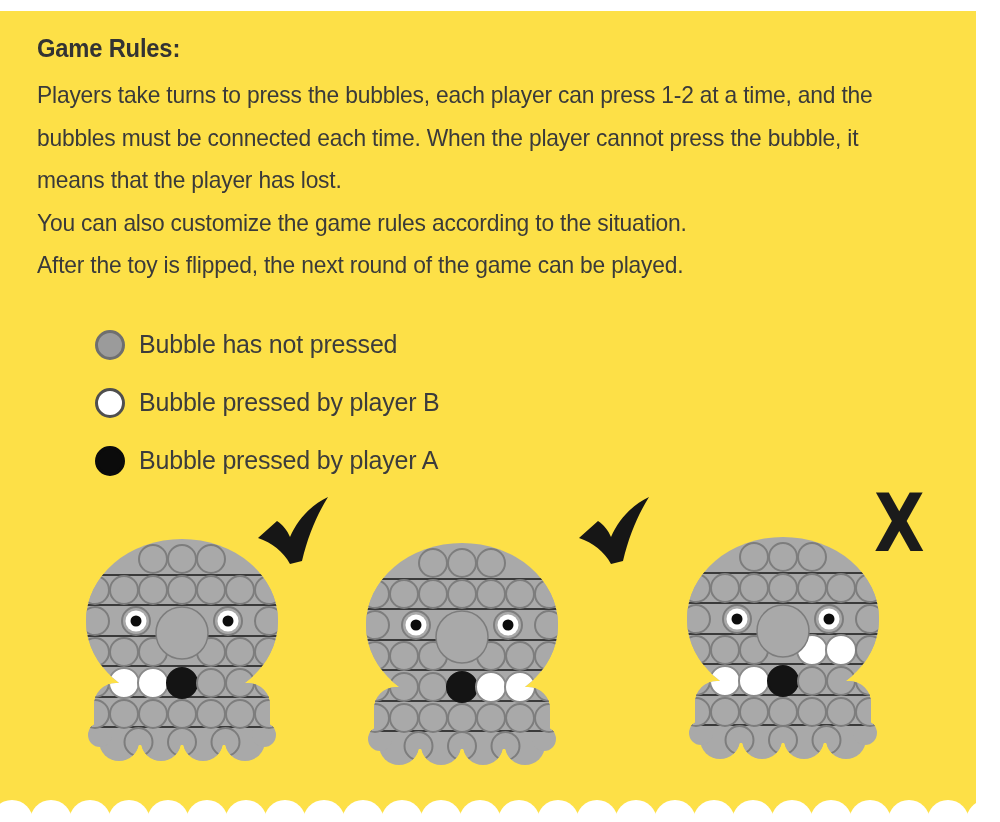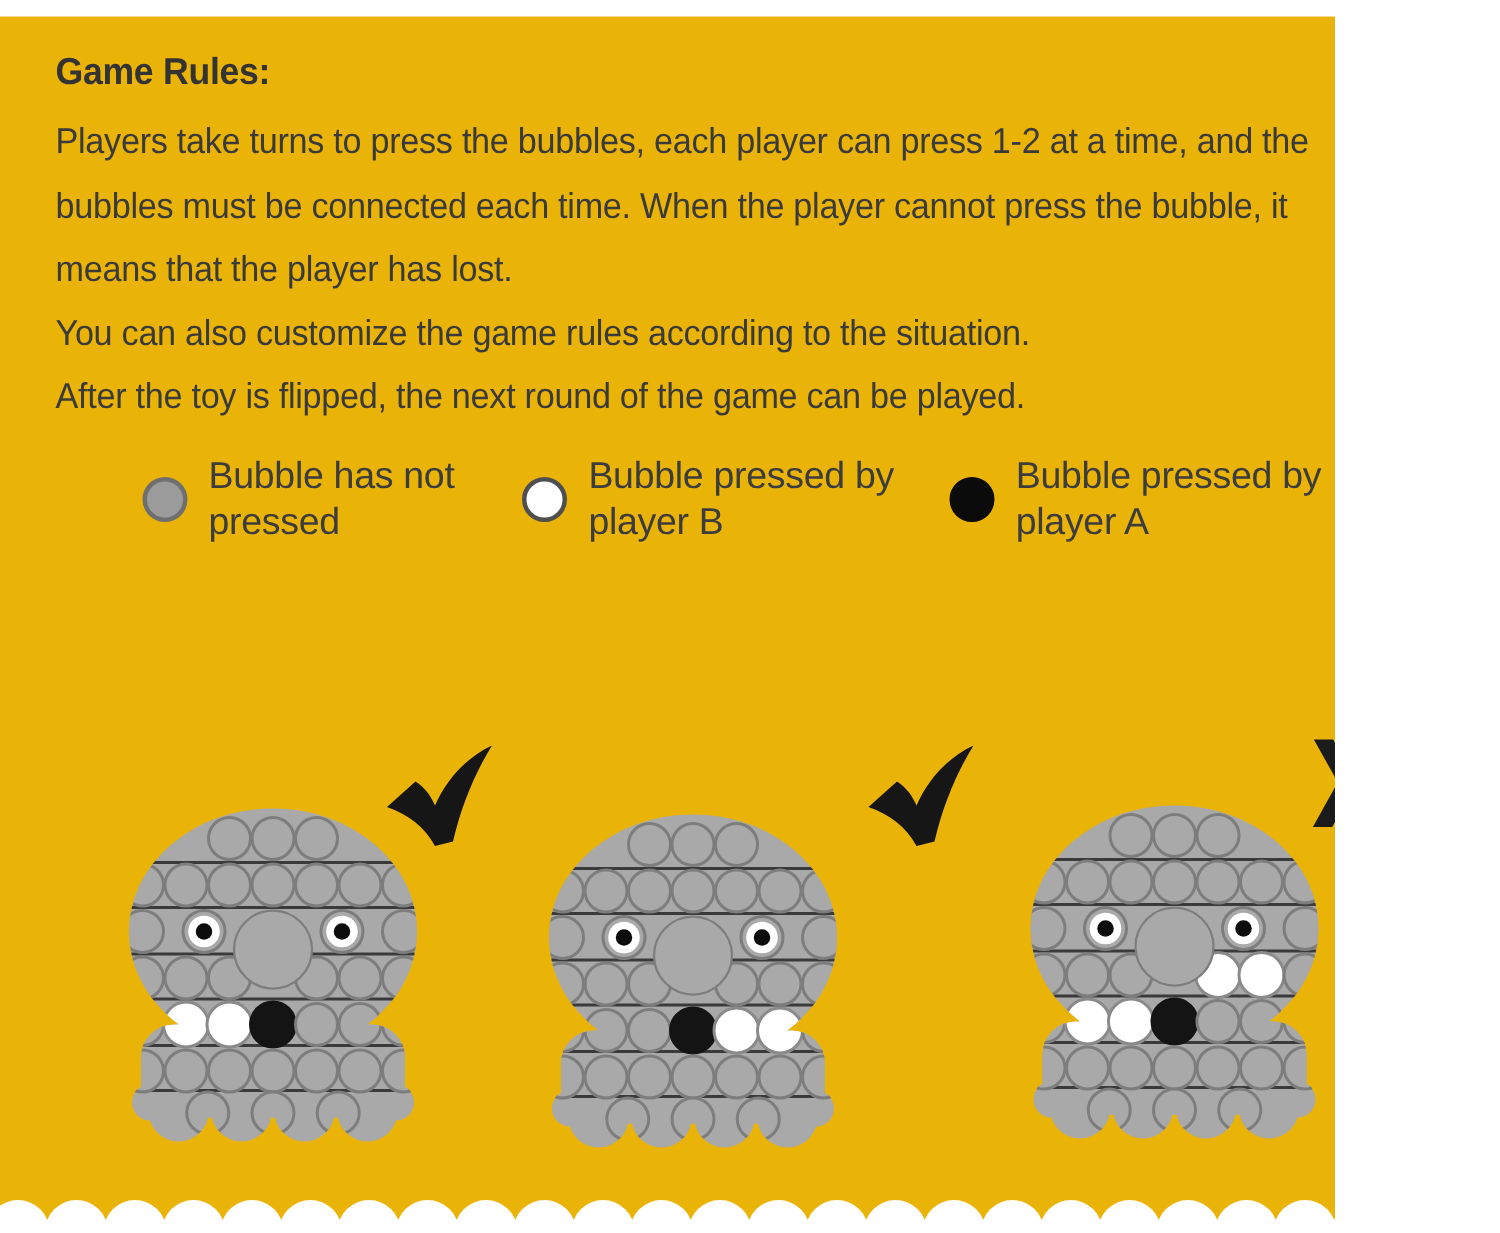--- a/index.html
+++ b/index.html
@@ -1,39 +1,39 @@
 <!DOCTYPE html>
 <html><head>
 <meta charset="utf-8">
 <style>
   html,body{margin:0;padding:0;}
   .page{
-    position:relative; width:890px; height:822px;
-    background:#eab308; overflow:hidden;
+    position:relative; width:976px; height:822px;
+    background:#fde047; overflow:hidden;
     font-family:"Liberation Sans", sans-serif;
     color:#383838;
   }
   .top-strip{position:absolute;left:0;top:0;width:1000px;height:11px;background:#ffffff;}
 
   
   .rules{
     position:absolute; left:37px; top:28px; width:980px;
     transform:scaleX(0.95); transform-origin:left top;
   }
   .rules-heading{
     font-size:25px; font-weight:bold; line-height:40px; height:46px;
     letter-spacing:-0.2px; color:#333333;
   }
   .rule-line{
     font-size:24px; line-height:42.5px; white-space:nowrap;
     letter-spacing:-0.2px; color:#3a3a3a;
   }
 
   
-  .legend{position:absolute; left:95px; top:317px; display:flex; flex-direction:row; gap:27px;}
+  .legend{position:absolute; left:95px; top:329px; display:flex; flex-direction:column; gap:27px;}
   .legend-item{display:flex; align-items:center; gap:14px; height:31px;}
   .legend-swatch{width:30px; height:30px; border-radius:50%; box-sizing:border-box; flex:0 0 auto;}
   .swatch-unpressed{background:#9b9b9b; border:3px solid #6f6f6f;}
   .swatch-player-a{background:#0b0b0b; border:3px solid #0b0b0b;}
   .swatch-player-b{background:#ffffff; border:3px solid #4f4f4f;}
   .legend-label{font-size:25px; color:#3c3c3c; letter-spacing:-0.2px; line-height:31px;}
 
   
   .octo{position:absolute; width:220px; height:252px;}
   .octo-1{left:72px;  top:533px;}

